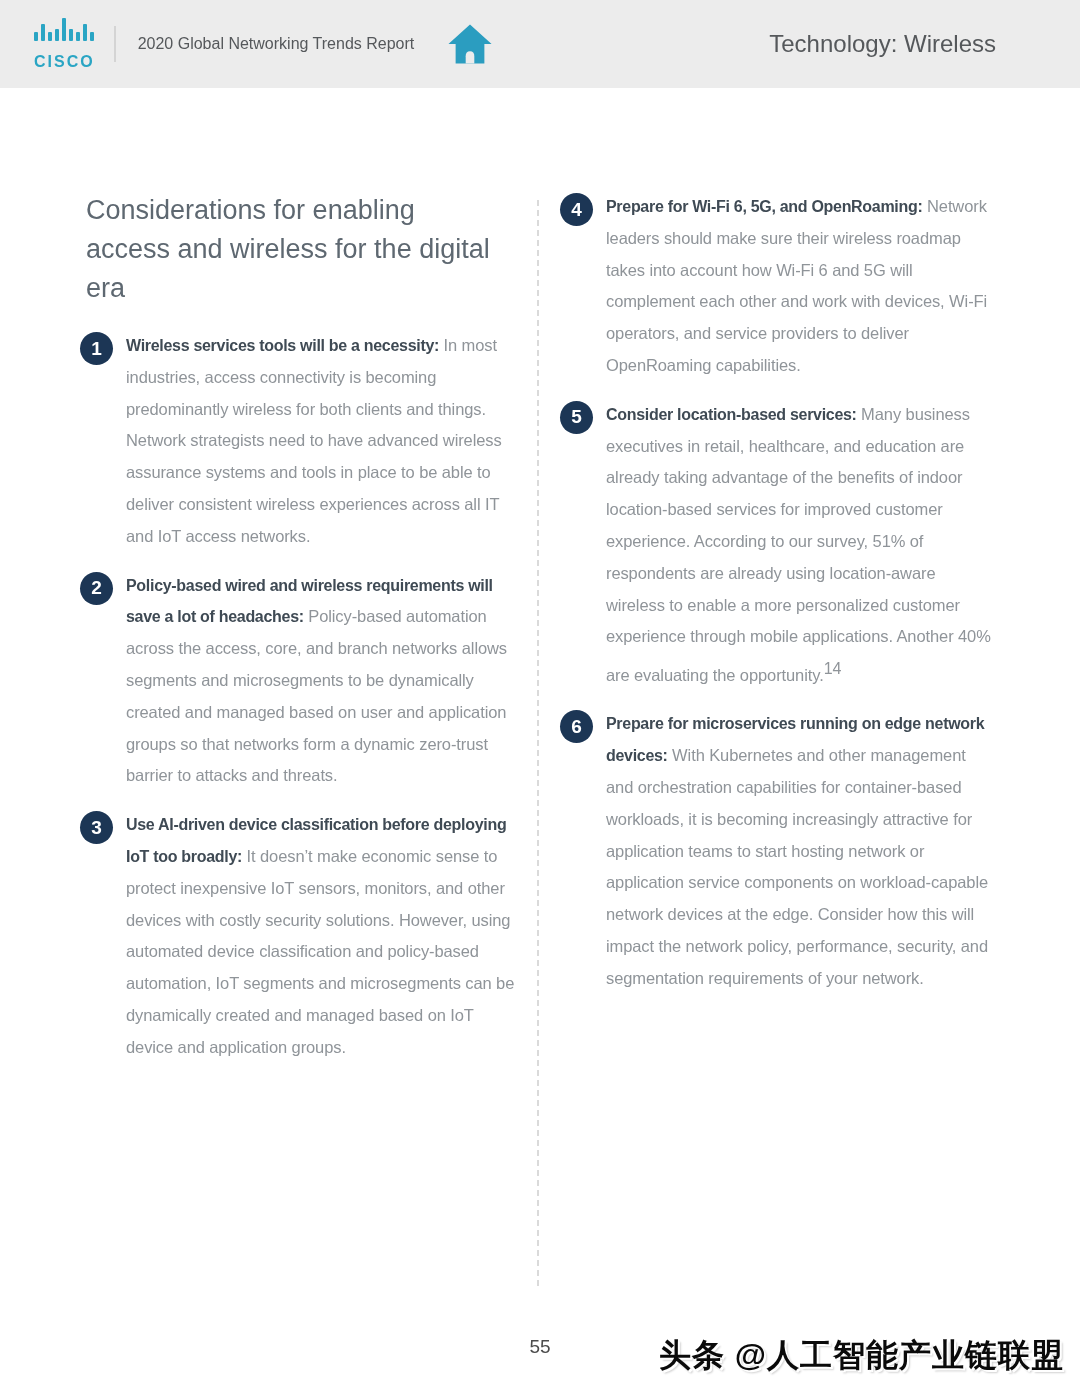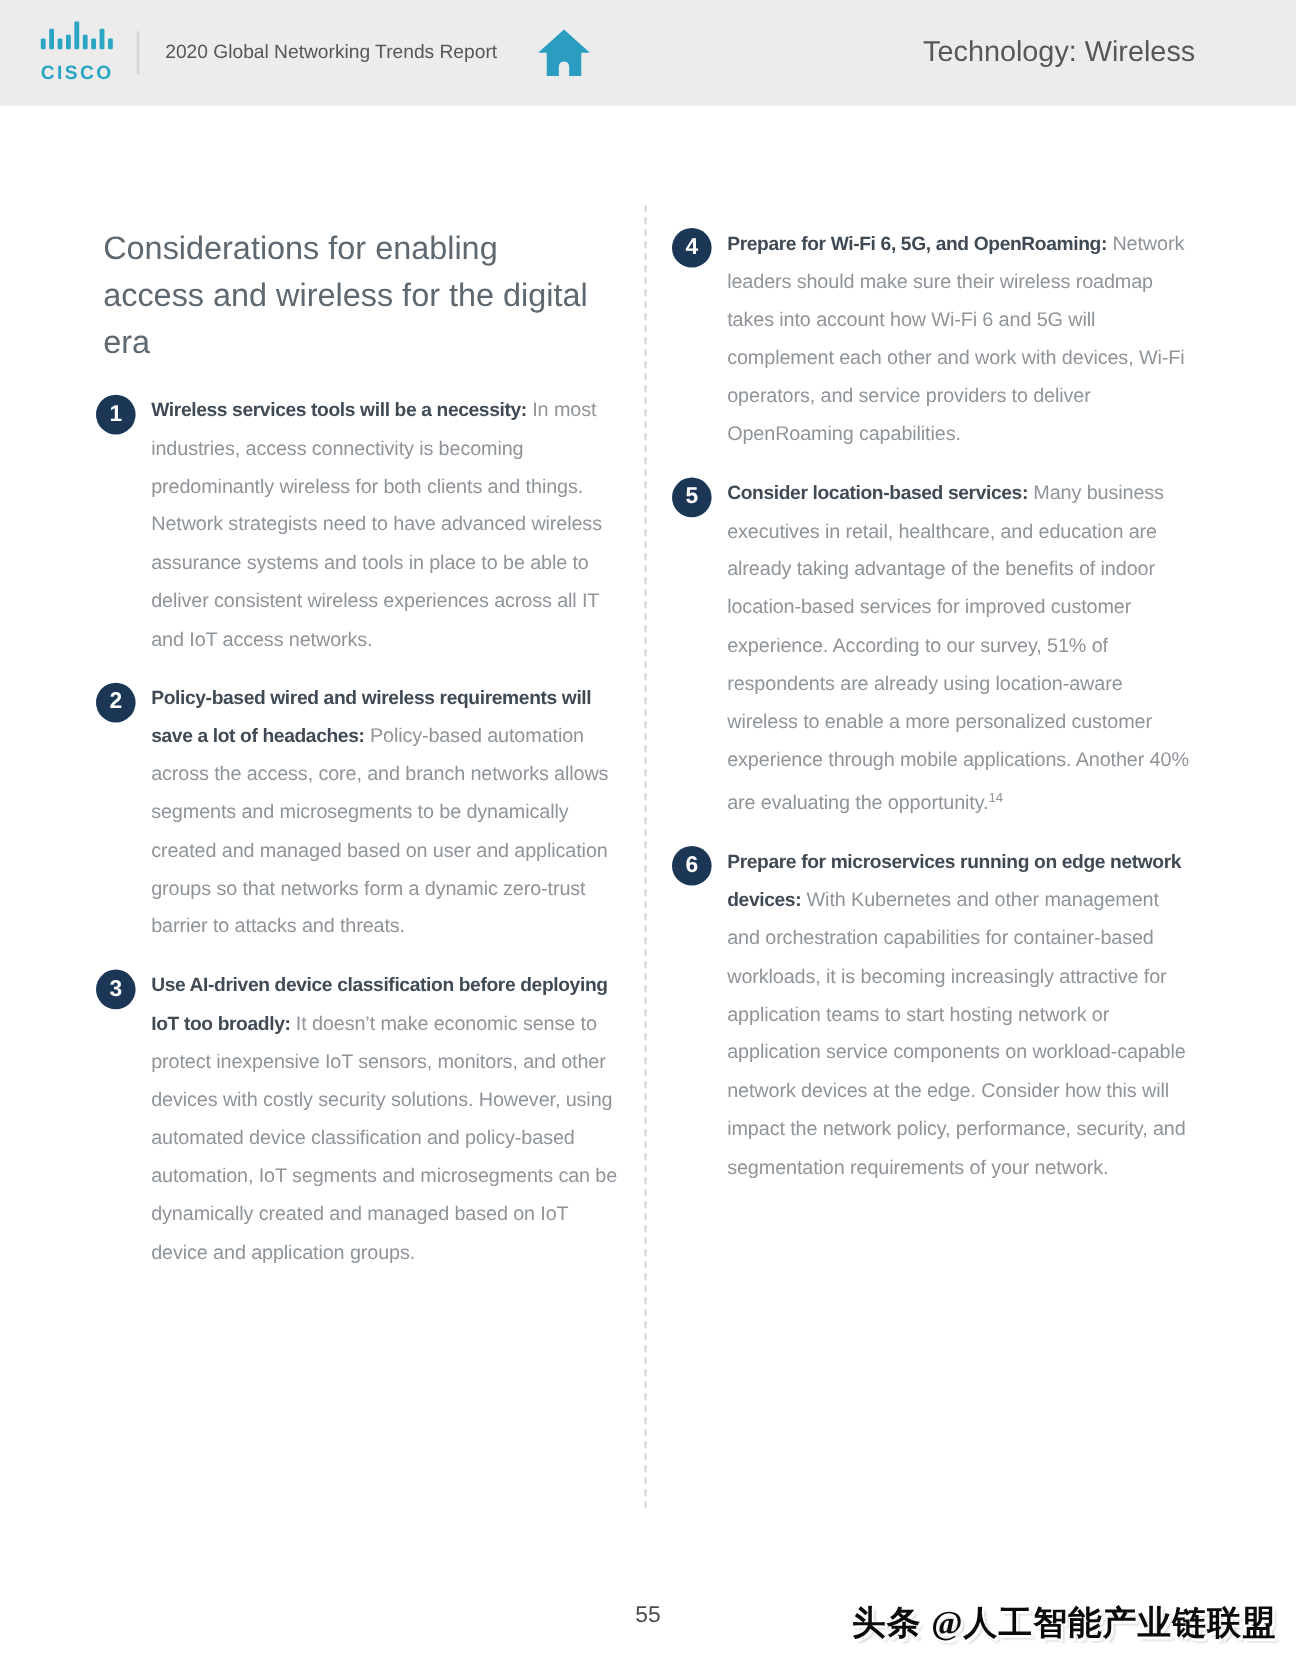--- a/index.html
+++ b/index.html
@@ -27,21 +27,21 @@
   .b7{height:9px} .b8{height:17px} .b9{height:9px}
   .cisco-word {
     color:#2aa5c4; font-weight:bold; font-size:16px; letter-spacing:2px; margin-top:1px;
   }
   .header-divider { width:2px; height:36px; background:#d4d4d4; margin-left:19px; }
   .report-title { margin-left:22px; font-size:16px; color:#55585b; }
   .home-btn { margin-left:33px; width:46px; height:46px; display:flex; align-items:center; justify-content:center; cursor:pointer; }
   .section-label { margin-left:auto; margin-right:84px; font-size:24px; color:#55585b; }
 
   
-  .main { position:relative; padding-top:100px; display:flex; }
+  .main { position:relative; padding-top:74px; display:flex;margin-top:29px; }
   .col-left  { margin-left:80px; width:435px; }
   .col-right { margin-left:45px; width:432px; }
   .col-divider {
     position:absolute;
     left:537px; top:83px;
     height:1086px;
     border-left:2px dashed #dadada;
   }
 
   .page-heading {
@@ -70,40 +70,40 @@
     font-size:16.5px;
     line-height:31.8px;
     color:#8f9499;
     letter-spacing:-0.1px;
   }
   .item-text strong {
     color:#3f4a54;
     font-size:16px;
     letter-spacing:-0.3px;
   }
-  .item-text sup { font-size:11px; color:#8f9499; }
+  .item-text sup { font-size:16px; color:#8f9499; }
 
   
   .page-number {
     position:absolute;
     left:0; width:100%;
     top:1336px;
     text-align:center;
     font-size:19px;
     color:#4c4c4c;
   }
   .watermark {
     position:absolute;
     right:16px; top:1334px;
-    font-size:28px;
+    font-size:32px;
     font-weight:bold;
     color:#0a0a0a;
     letter-spacing:1px;
     text-shadow:2px 2px 0 #ffffff, 3px 3px 2px rgba(0,0,0,0.18);
-    font-family:Liberation Serif, serif;
+    font-family:Liberation Sans, sans-serif;
   }
 </style>
 </head>
 <body>
 
 <div class="header">
   <div class="cisco-logo">
     <div class="cisco-bars">
       <span class="b1"></span>
         <span class="b2"></span>

